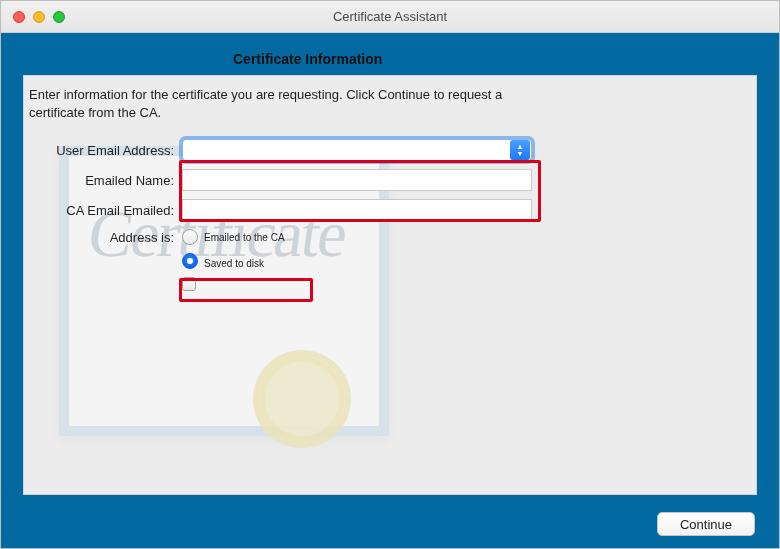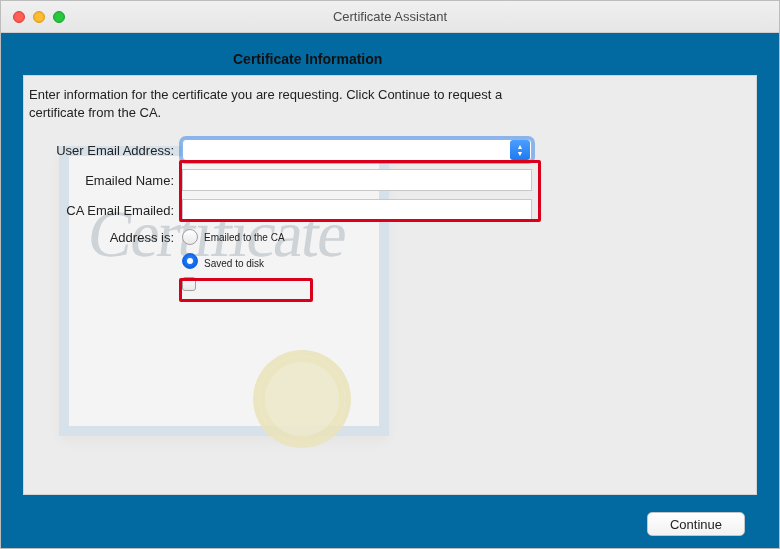--- a/index.html
+++ b/index.html
@@ -195,21 +195,21 @@
     border: 1px solid #a0a0a0;
     border-radius: 3px;
     background: linear-gradient(#fff,#e9e9e9);
     margin-right: 6px;
     flex: 0 0 14px;
   }
   .opt-label { font-size: 10px; }
 
   .footer {
     position: absolute;
-    right: 34px; bottom: 12px; margin-top: 36px;
+    right: 24px; bottom: 12px; margin-top: 36px;
   }
   .btn {
     min-width: 98px;
     height: 24px;
     border: 1px solid #c5c5c5;
     border-radius: 5px;
     background: linear-gradient(#ffffff,#f2f2f2);
     font-size: 13px;
     color: #222;
     cursor: default;

